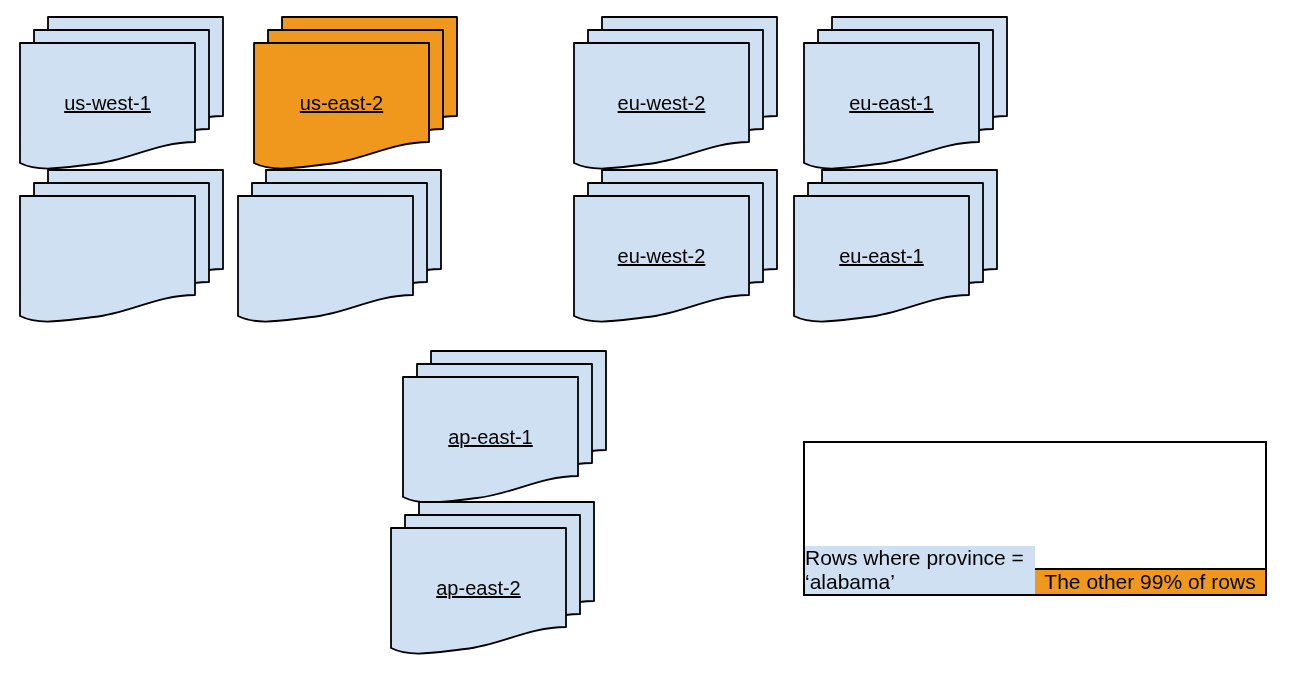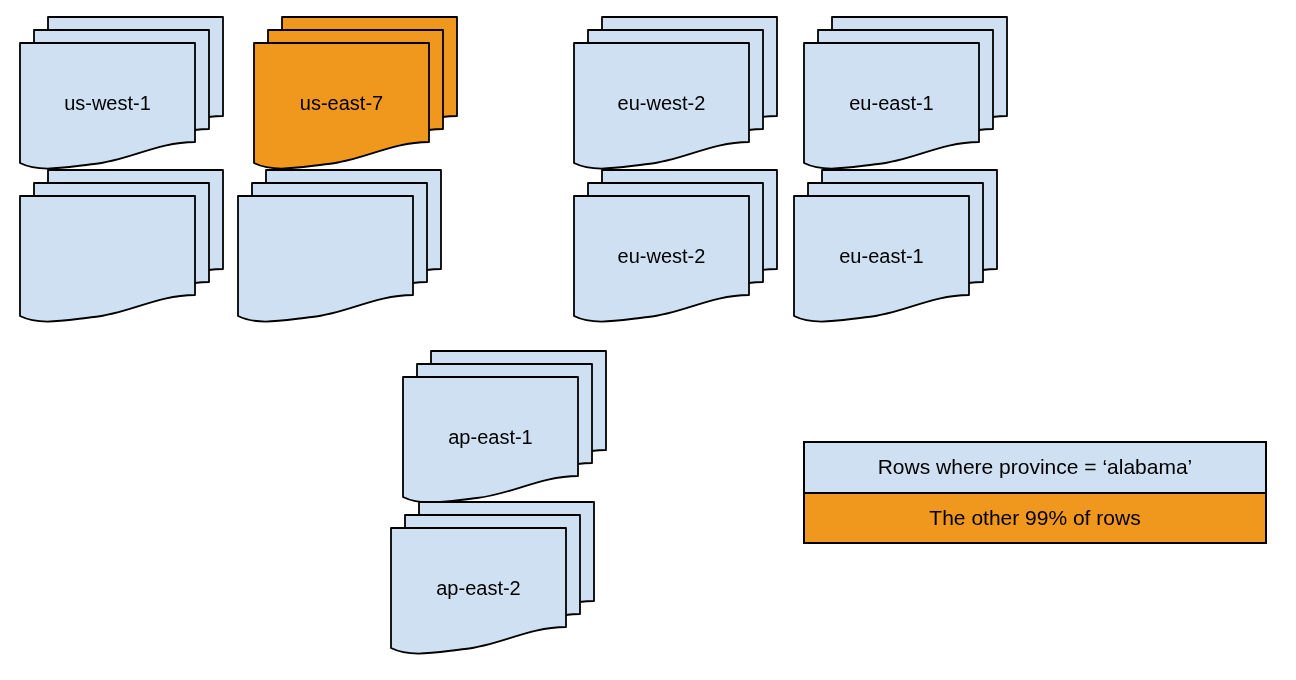--- a/index.html
+++ b/index.html
@@ -36,31 +36,33 @@
     top: 27px;
     width: 175px;
     height: 120px;
     display: flex;
     align-items: center;
     justify-content: center;
     font-size: 20px;
     color: var(--text, #000000);
     pointer-events: none;
     white-space: nowrap;
+    text-decoration: underline;
   }
   .legend {
     position: absolute;
     left: 803px;
     top: 441px;
     width: 464px;
-    height: 103px;
+    height: 155px;
     border: 2px solid var(--stroke, #000000);
     box-sizing: border-box;
     display: flex;
-    flex-direction: column;
+    flex-direction: row;
+    align-items: flex-end;
   }
   .legend-row {
     flex: 1;
     display: flex;
     align-items: center;
     justify-content: center;
     font-size: 21px;
     color: var(--text, #000000);
   }
   .legend-row + .legend-row { border-top: 2px solid var(--stroke, #000000); }
@@ -80,21 +82,21 @@
     </svg>
     <div class="stack-label">us-west-1</div>
   </div>
 
   <div class="stack highlighted" style="left:253px;top:16px">
     <svg width="206" height="160" viewBox="0 0 206 160">
       <path class="doc" transform="translate(29,1)" d="M0,0 H175 V99 C137,99 110,117 74,121 C46,124 20,130 0,120 Z"></path>
       <path class="doc" transform="translate(15,14)" d="M0,0 H175 V99 C137,99 110,117 74,121 C46,124 20,130 0,120 Z"></path>
       <path class="doc" transform="translate(1,27)" d="M0,0 H175 V99 C137,99 110,117 74,121 C46,124 20,130 0,120 Z"></path>
     </svg>
-    <div class="stack-label">us-east-7</div>
+    <div class="stack-label">us-east-2</div>
   </div>
 
   <div class="stack" style="left:573px;top:16px">
     <svg width="206" height="160" viewBox="0 0 206 160">
       <path class="doc" transform="translate(29,1)" d="M0,0 H175 V99 C137,99 110,117 74,121 C46,124 20,130 0,120 Z"></path>
       <path class="doc" transform="translate(15,14)" d="M0,0 H175 V99 C137,99 110,117 74,121 C46,124 20,130 0,120 Z"></path>
       <path class="doc" transform="translate(1,27)" d="M0,0 H175 V99 C137,99 110,117 74,121 C46,124 20,130 0,120 Z"></path>
     </svg>
     <div class="stack-label">eu-west-2</div>
   </div>

